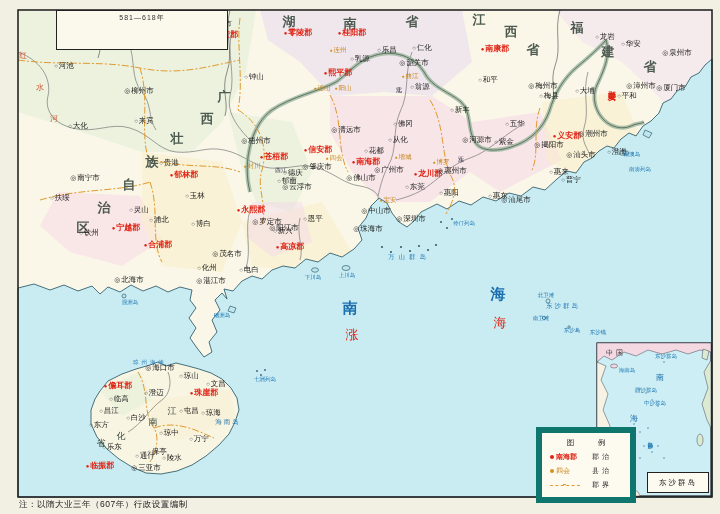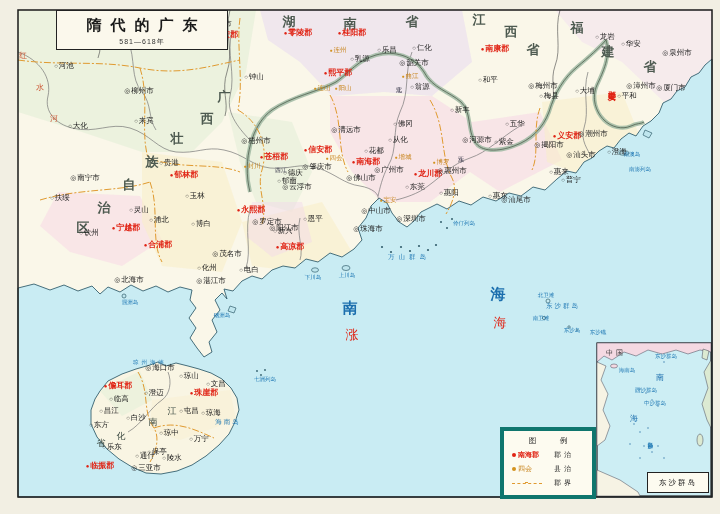--- a/index.html
+++ b/index.html
@@ -26,22 +26,22 @@
   .river{font-size:6px;color:#445;}
   .rred{font-size:8px;color:#cc5533;font-family:"Liberation Serif",serif;}
   .ins-w{font-size:5.5px;color:#1f78b4;}
   .ins-sea{font-size:8px;color:#1c6fae;font-family:"Liberation Serif",serif;}
   .ins-land{font-size:7px;color:#333;letter-spacing:3px;}
   .title-box{position:absolute;left:56px;top:10px;width:170px;height:38px;background:#fbf8ec;
      border:1px solid #222;text-align:center;}
   .title-main{font-family:"Liberation Serif",serif;font-weight:bold;font-size:15px;
      letter-spacing:9px;color:#1a1a1a;margin-top:5px;margin-left:9px;}
   .title-sub{font-size:7px;color:#333;letter-spacing:1px;margin-top:2px;}
-  .legend{position:absolute;left:500px;top:427px;width:88px;height:64px;background:#fdfbf0;
-     border:4px solid #0f766e;font-size:7px;}
+  .legend{position:absolute;left:536px;top:427px;width:88px;height:64px;background:#fdfbf0;
+     border:6px solid #0f766e;font-size:7px;}
   .legend-title{text-align:center;letter-spacing:8px;margin:5px 0 3px 8px;color:#222;font-size:7.5px;}
   .lg-row{display:flex;align-items:center;margin:4px 6px 0 8px;}
   .lg-sample{width:42px;display:flex;align-items:center;}
   .lg-dot{width:4px;height:4px;border-radius:50%;margin-right:2px;}
   .lg-dot.red{background:#e02314;}
   .lg-dot.org{background:#d3921e;}
   .lg-comm{color:#e02314;font-weight:bold;}
   .lg-cty{color:#c8841c;}
   .lg-dash{width:30px;border-top:1px dashed #e09a30;position:relative;}
   .lg-dash:after{content:"";position:absolute;left:13px;top:-2px;width:3px;border-top:1px solid #e09a30;}
@@ -346,21 +346,20 @@
       <div class="lbl ins-w" style="left: 666px; top: 357px;"><span>东沙群岛</span></div>
       <div class="lbl ins-w" style="left: 627px; top: 371px;"><span>海南岛</span></div>
       <div class="lbl ins-w" style="left: 646px; top: 391px;"><span>西沙群岛</span></div>
       <div class="lbl ins-w" style="left: 655px; top: 404px;"><span>中沙群岛</span></div>
       <div class="lbl ins-sea" style="left: 660px; top: 378px;"><span>南</span></div>
       <div class="lbl ins-sea" style="left: 634px; top: 419px;"><span>海</span></div>
       <div class="lbl ins-w vert" style="left: 650px; top: 438px;"><span>南沙群岛</span></div>
     </div>
 
   <div class="title-box">
-    <div class="title-main">隋代的广东</div>
     <div class="title-sub">581—618年</div>
   </div>
 
   <div class="legend">
     <div class="legend-title">图　例</div>
     <div class="lg-row">
       <span class="lg-sample">
           <span class="lg-dot red"></span>
         <span class="lg-comm">南海郡</span>
         </span>
@@ -376,13 +375,14 @@
     <div class="lg-row">
       <span class="lg-sample">
           <span class="lg-dash"></span>
         </span>
       <span class="lg-label">郡界</span>
     </div>
   </div>
 
   <div class="inset-title">东沙群岛</div>
 
+  <div class="note">注：以隋大业三年（607年）行政设置编制</div>
 </div>
 
 </body></html>

